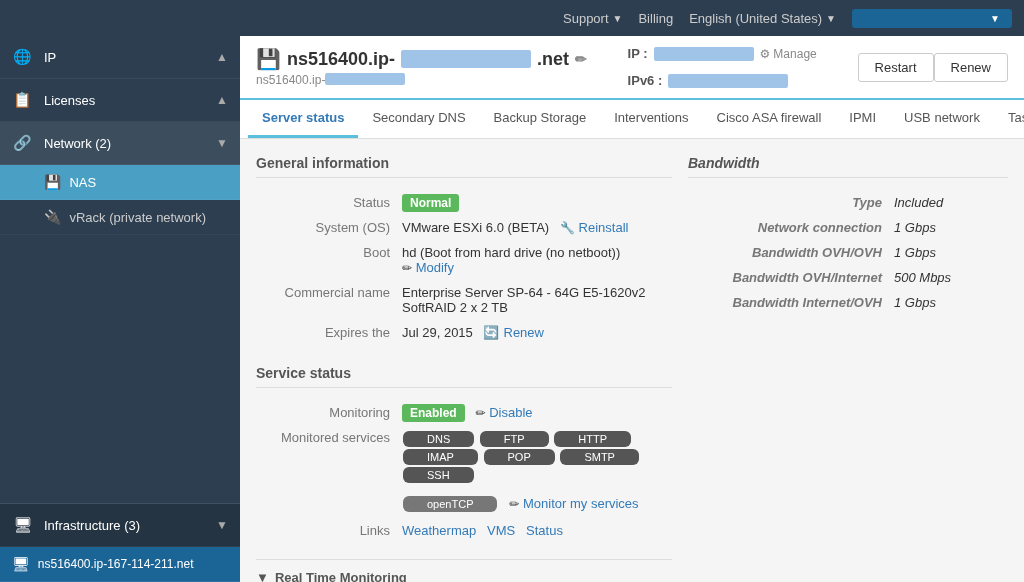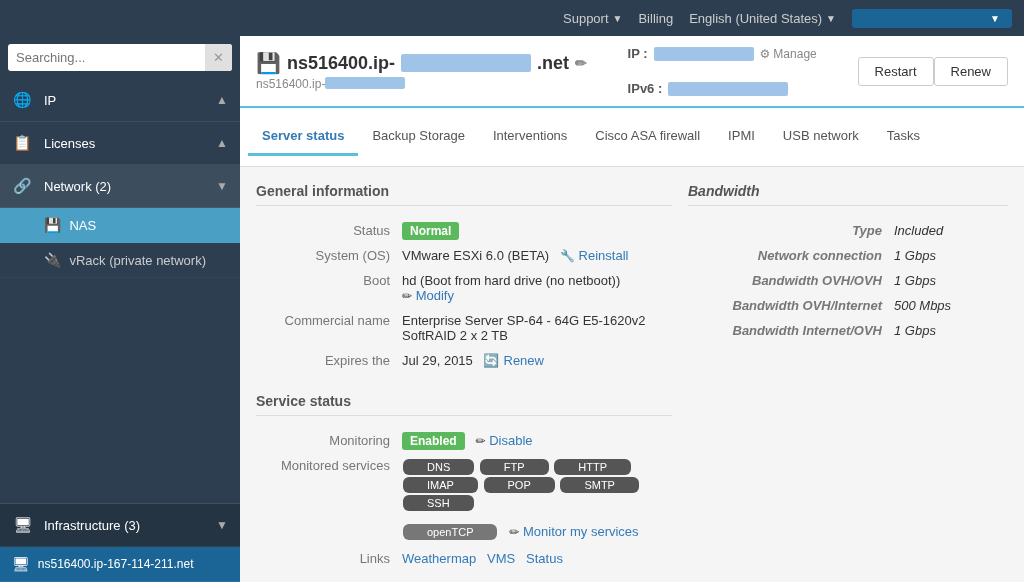--- a/index.html
+++ b/index.html
@@ -148,41 +148,41 @@
     .server-name {
       font-size: 18px;
       font-weight: bold;
       color: #333;
       display: flex;
       align-items: center;
       gap: 6px;
     }
     .server-name .edit-icon { color: #888; font-size: 14px; cursor: pointer; }
     .server-sub { font-size: 12px; color: #888; margin-top: 2px; }
-    .server-ip-area { display: flex; flex-direction: column; gap: 20px; }
+    .server-ip-area { display: flex; flex-direction: column; gap: 12px; }
     .ip-line { display: flex; align-items: center; gap: 6px; font-size: 13px; color: #666; }
     .ip-label { font-weight: bold; color: #555; }
     .manage-link { color: #888; font-size: 12px; cursor: pointer; display: flex; align-items: center; gap: 3px; }
     .server-actions { display: flex; }
     .btn-action {
       padding: 6px 16px;
       border: 1px solid #ccc;
       background: #fff;
       border-radius: 3px;
       cursor: pointer;
       font-size: 13px;
       color: #333;
     }
 
     
     .tabs {
       background: #fff;
       border-bottom: 1px solid #ddd;
       display: flex;
-      padding: 10px 8px;
+      padding: 0 8px;
     }
     .tab {
       padding: 10px 14px;
       cursor: pointer;
       font-size: 13px;
       color: #555;
       border-bottom: 3px solid transparent;
       white-space: nowrap;
     }
     .tab.active {
@@ -290,24 +290,20 @@
   </span>
   <span class="top-nav-dropdown">
     <span style="flex:1"></span>
     <span class="caret">▼</span>
   </span>
 </div>
 
 <div class="main-layout">
 
   <div class="sidebar">
-    <div class="search-bar">
-      <input type="text" placeholder="Searching..." style="">
-      <span class="search-bar-close">✕</span>
-    </div>
 
     <div class="sidebar-item">
       <span class="icon">🌐</span>
       <span class="label">IP</span>
       <span class="arrow">▲</span>
     </div>
 
     <div class="sidebar-item">
       <span class="icon">📋</span>
       <span class="label">Licenses</span>
@@ -376,20 +372,23 @@
 
       <div class="server-actions">
         <button class="btn-action">Restart</button>
         <button class="btn-action">Renew</button>
       </div>
     </div>
 
     <div class="tabs">
       <div class="tab active">
         <span>Server status</span>
+      </div>
+      <div class="tab">
+        <span>Secondary DNS</span>
       </div>
       <div class="tab">
         <span>Backup Storage</span>
       </div>
       <div class="tab">
         <span>Interventions</span>
       </div>
       <div class="tab">
         <span>Cisco ASA firewall</span>
       </div>

